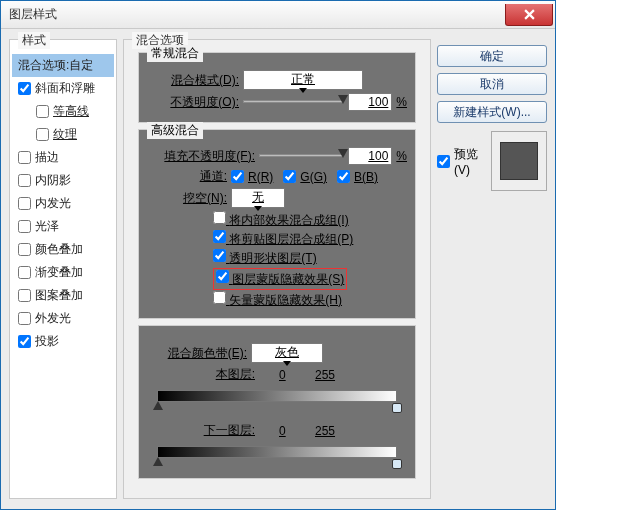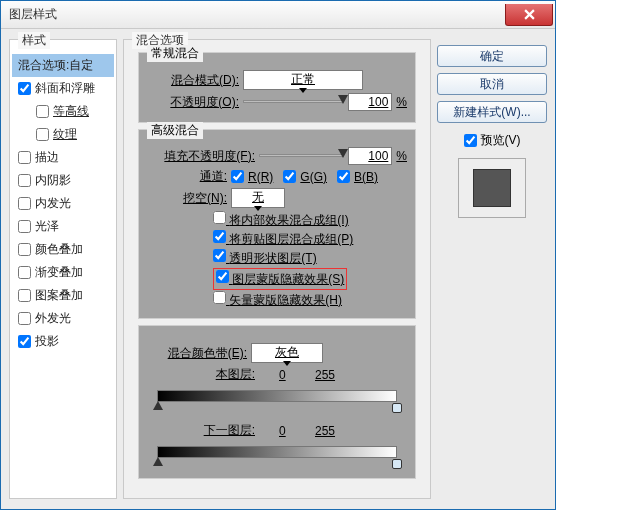--- a/index.html
+++ b/index.html
@@ -15,41 +15,41 @@
   .fieldset > .legend { position: absolute; top: -8px; left: 8px; background: #f7f7f7; padding: 0 4px; color: #333; }
   .styles-panel .fieldset { height: 100%; padding: 10px 0 0 0; background: #fff; }
   .style-list { padding: 4px 2px; }
   .style-item { padding: 3px 4px 3px 6px; display: flex; align-items: center; gap: 4px; color: #222; }
   .style-item.selected { background: #9ec7ec; }
   .style-item.child { padding-left: 24px; text-decoration: underline; }
   input[type=checkbox] { margin: 0; width: 13px; height: 13px; }
   .mid { flex: 1; }
   .mid .fieldset { height: 100%; padding-top: 10px; background: #f0f0f0; text-decoration: underline; }
   .mid .inner { display: flex; flex-direction: column; gap: 6px; padding: 2px 6px; }
-  .sub-fieldset { border: 1px solid #cfcfcf; background: #a3a3a3; position: relative; padding: 14px 8px 8px 8px; }
+  .sub-fieldset { border: 1px solid #cfcfcf; background: #737373; position: relative; padding: 14px 8px 8px 8px; }
   .sub-legend { position: absolute; top: -8px; left: 8px; background: #f0f0f0; padding: 0 4px; }
   .row { display: flex; align-items: center; gap: 4px; margin: 3px 0; }
   select, .combo { height: 20px; border: 1px solid #7a7a7a; background: #fff; font-size: 12px; flex-direction: column; }
   .combo { display: inline-flex; align-items: center; justify-content: space-between; padding: 0 4px; }
   .combo .arrow { width: 0; height: 0; border-left: 4px solid transparent; border-right: 4px solid transparent; border-top: 5px solid #000; }
   .slider-track { position: relative; height: 14px; flex: 1; max-width: 120px; }
   .slider-track .bar { position: absolute; top: 5px; left: 0; right: 0; height: 3px; background: #bdbdbd; border: 1px solid #8a8a8a; }
   .slider-track .thumb { position: absolute; top: 0; width: 0; height: 0; border-left: 5px solid transparent; border-right: 5px solid transparent; border-top: 9px solid #333; }
   .num-input { width: 44px; height: 18px; border: 1px solid #7a7a7a; background: #fff; text-align: right; padding: 0 3px; line-height: 16px; display: inline-block; }
   .chk-line { display: flex; align-items: center; gap: 4px; margin: 1px 0; padding-left: 66px; }
   .chk-line.noindent { padding-left: 0; }
   .highlight { border: 1px solid #e33; padding: 1px 2px; }
   .gradient-slider { position: relative; height: 22px; margin: 2px 10px 14px 10px; }
   .gradient-slider .grad { position: absolute; top: 4px; left: 0; right: 0; height: 12px; border: 1px solid #777; }
   .gradient-slider .g1 { background: linear-gradient(to right, #000, #fff); }
   .gradient-slider .stop { position: absolute; top: 15px; width: 0; height: 0; border-left: 5px solid transparent; border-right: 5px solid transparent; border-bottom: 9px solid #333; }
   .gradient-slider .knob { position: absolute; top: 17px; width: 10px; height: 10px; background: #d7e8f5; border: 1px solid #333; border-radius: 2px; }
   .right { width: 110px; display: flex; flex-direction: column; gap: 6px; padding-top: 6px; }
   .btn { height: 22px; border: 1px solid #6f90b2; border-radius: 3px; background: linear-gradient(#fdfdfd,#e3ecf5); display: flex; align-items: center; justify-content: center; color: #1a3a6a; cursor: default; }
-  .preview-area { display: flex; flex-direction: column; gap: 8px; margin-top: 2px; align-items: center; }
+  .preview-area { display: flex; flex-direction: row; gap: 8px; margin-top: 2px; align-items: center; }
   .preview-box { width: 68px; height: 60px; border: 1px solid #aaa; background: #eee; display: flex; align-items: center; justify-content: center; }
   .preview-inner { width: 38px; height: 38px; background: #555; border: 1px solid #333; }
   .label-w { display:inline-block; text-align: right; }
 </style>
 </head>
 <body>
 
 <div class="window">
   <div class="titlebar">
     <span class="title">图层样式</span>

